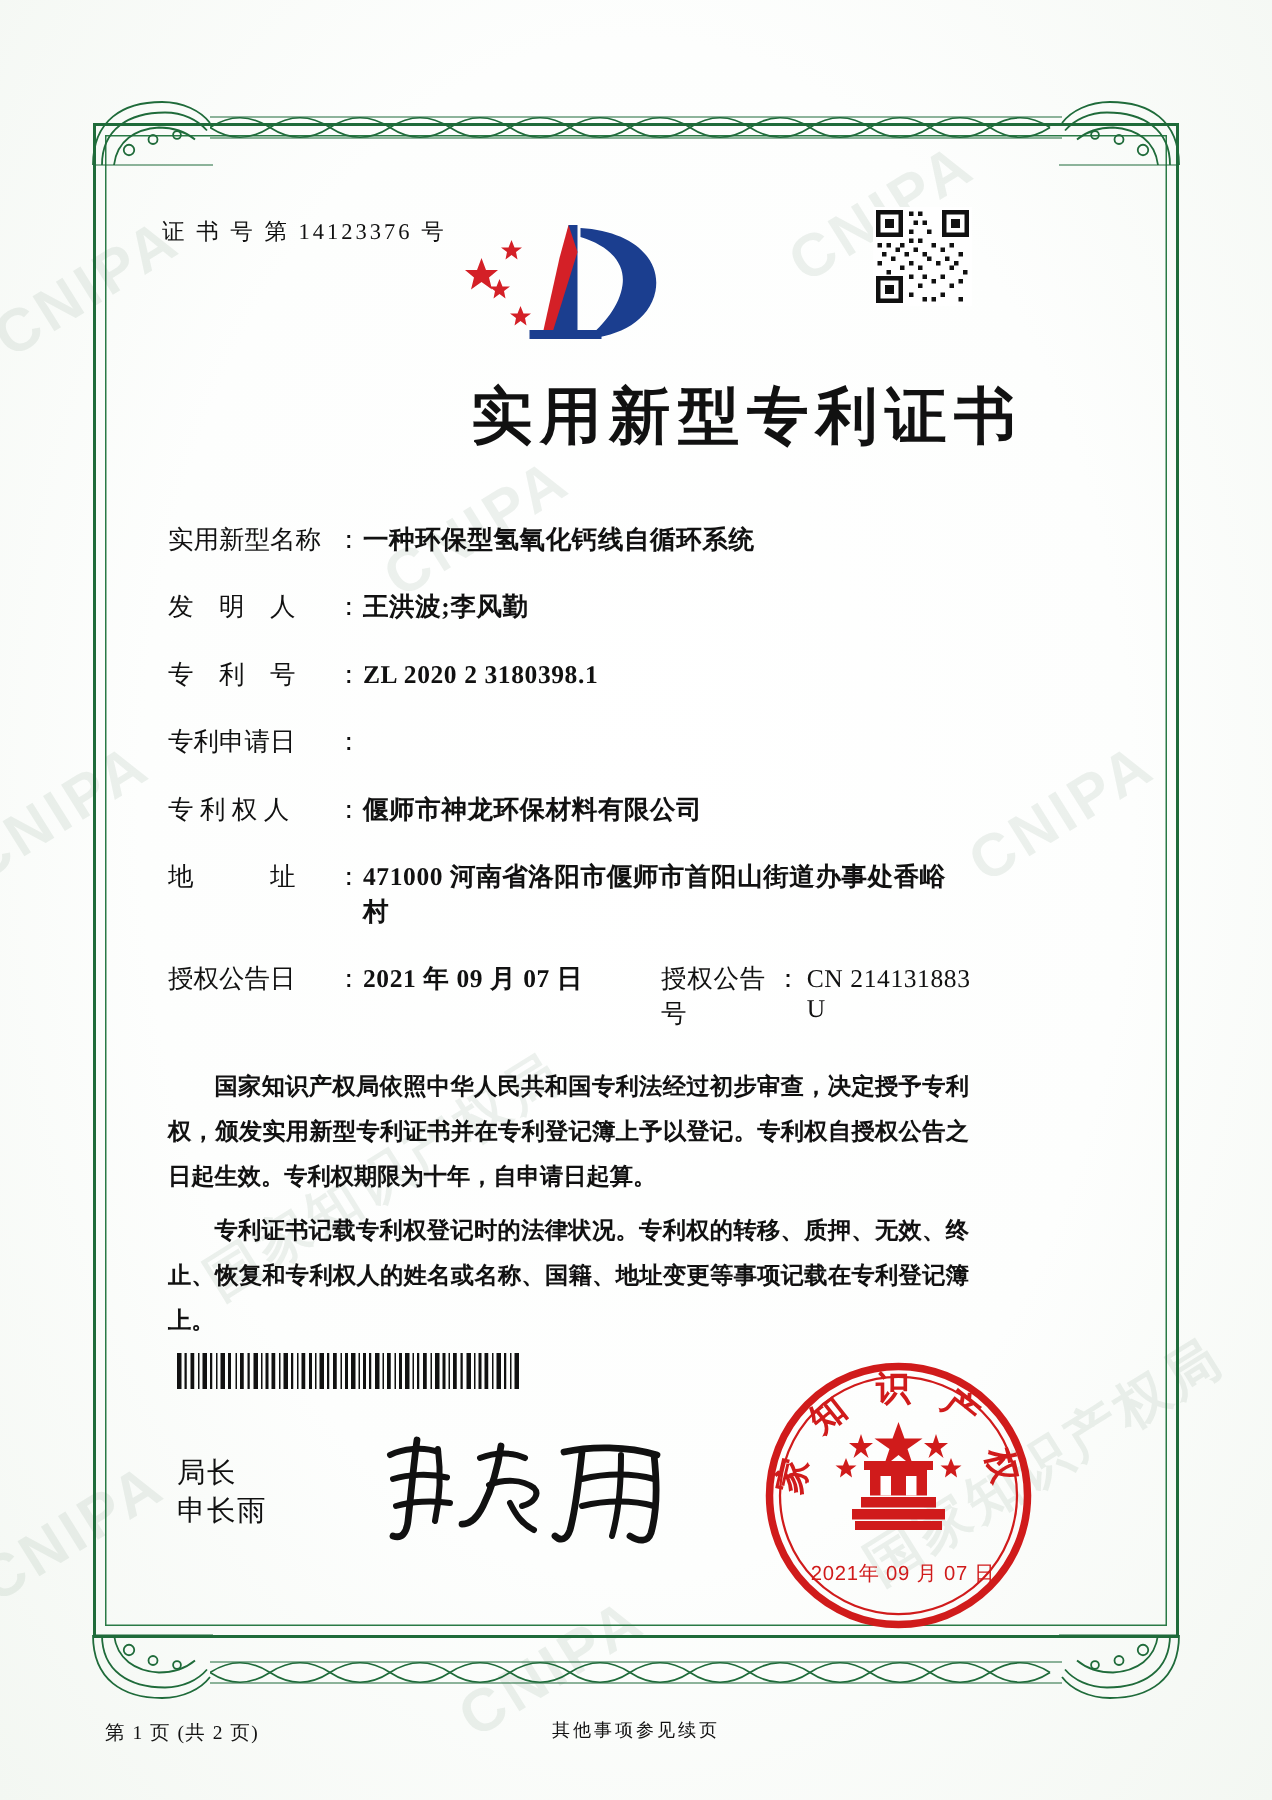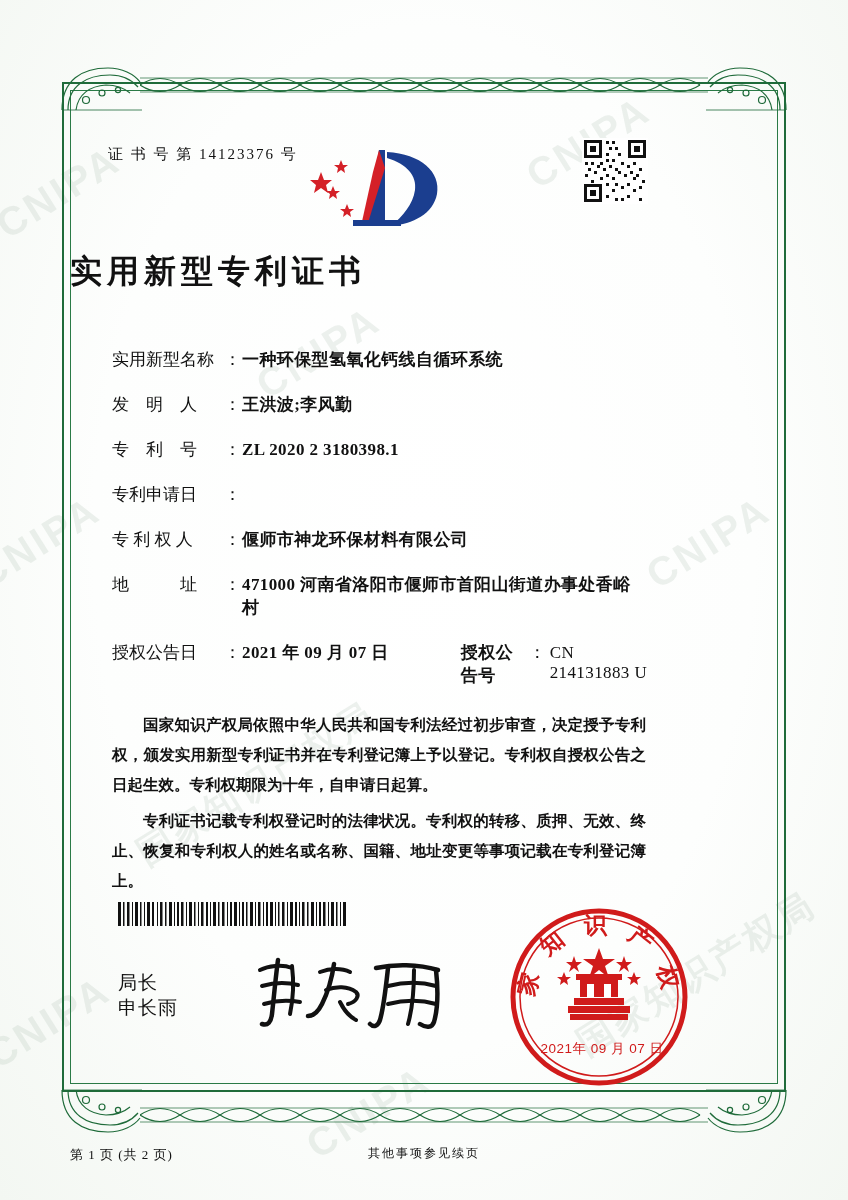--- a/index.html
+++ b/index.html
@@ -116,22 +116,22 @@
     transform: translateX(-50%);
     width: 170px;
     height: 92px;
   }
 
   .title {
     position: absolute;
     left: 0;
     right: 0;
     top: 160px;
-    text-align: left;
-    font-size: 32px;
+    text-align: right;
+    font-size: 41px;
     font-weight: 700;
     letter-spacing: 5px;
     color: #111;
     font-family: "Liberation Serif", "DejaVu Serif", serif;
   }
 
   .fields {
     position: absolute;
     left: 42px;
     right: 34px;
@@ -149,23 +149,22 @@
     flex: 0 0 112px;
     display: flex;
     justify-content: space-between;
     letter-spacing: 0px;
   }
   .field-colon { margin: 0 1px 0 0; }
   .field-value { flex: 1; letter-spacing: 0.4px; font-weight: bold; }
 
   .field-row.dual .field-value { flex: 0 0 auto; }
   .second-label {
-    margin-left: 72px;
+    margin-left: 52px;
     letter-spacing: 0.5px;
-    font-weight: bold;
   }
   .second-value {
     margin-left: 4px;
     letter-spacing: 0.4px;
   }
 
   .paragraphs {
     position: absolute;
     left: 42px;
     right: 36px;

